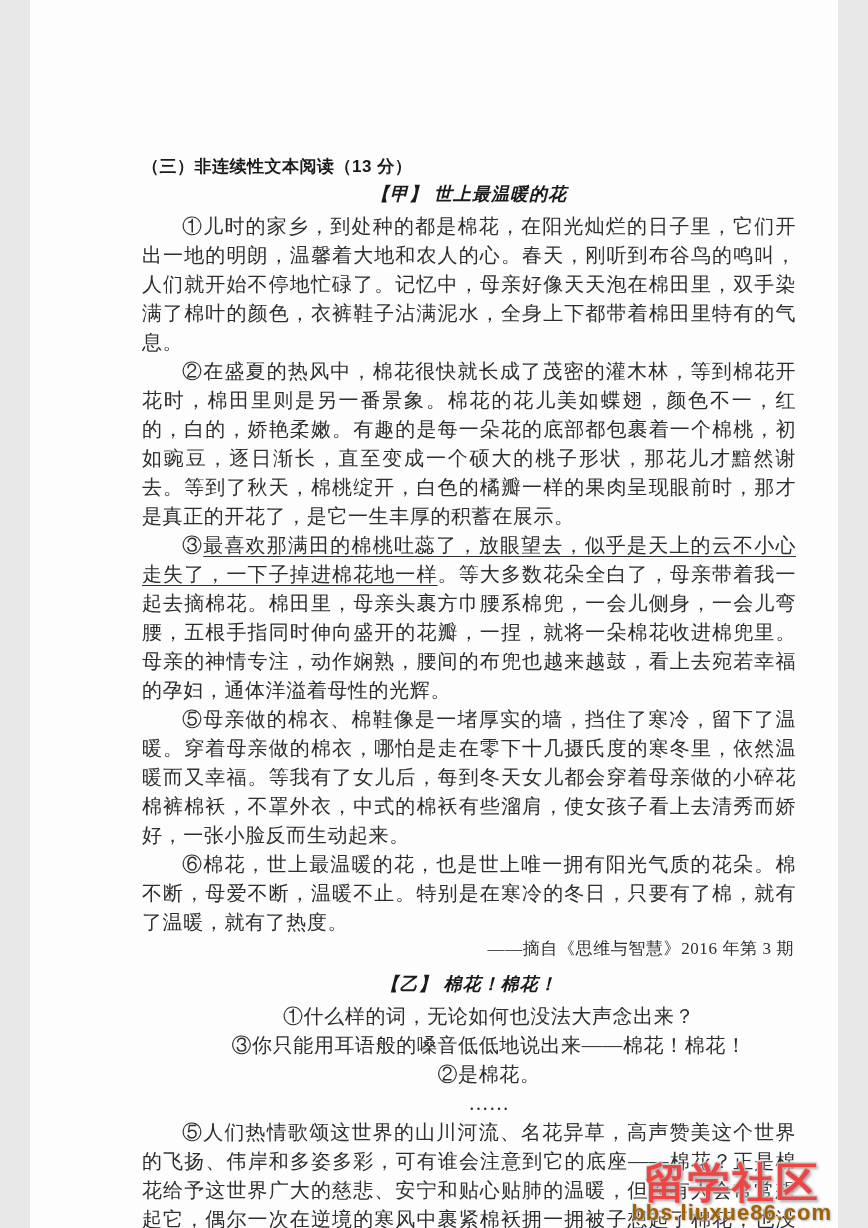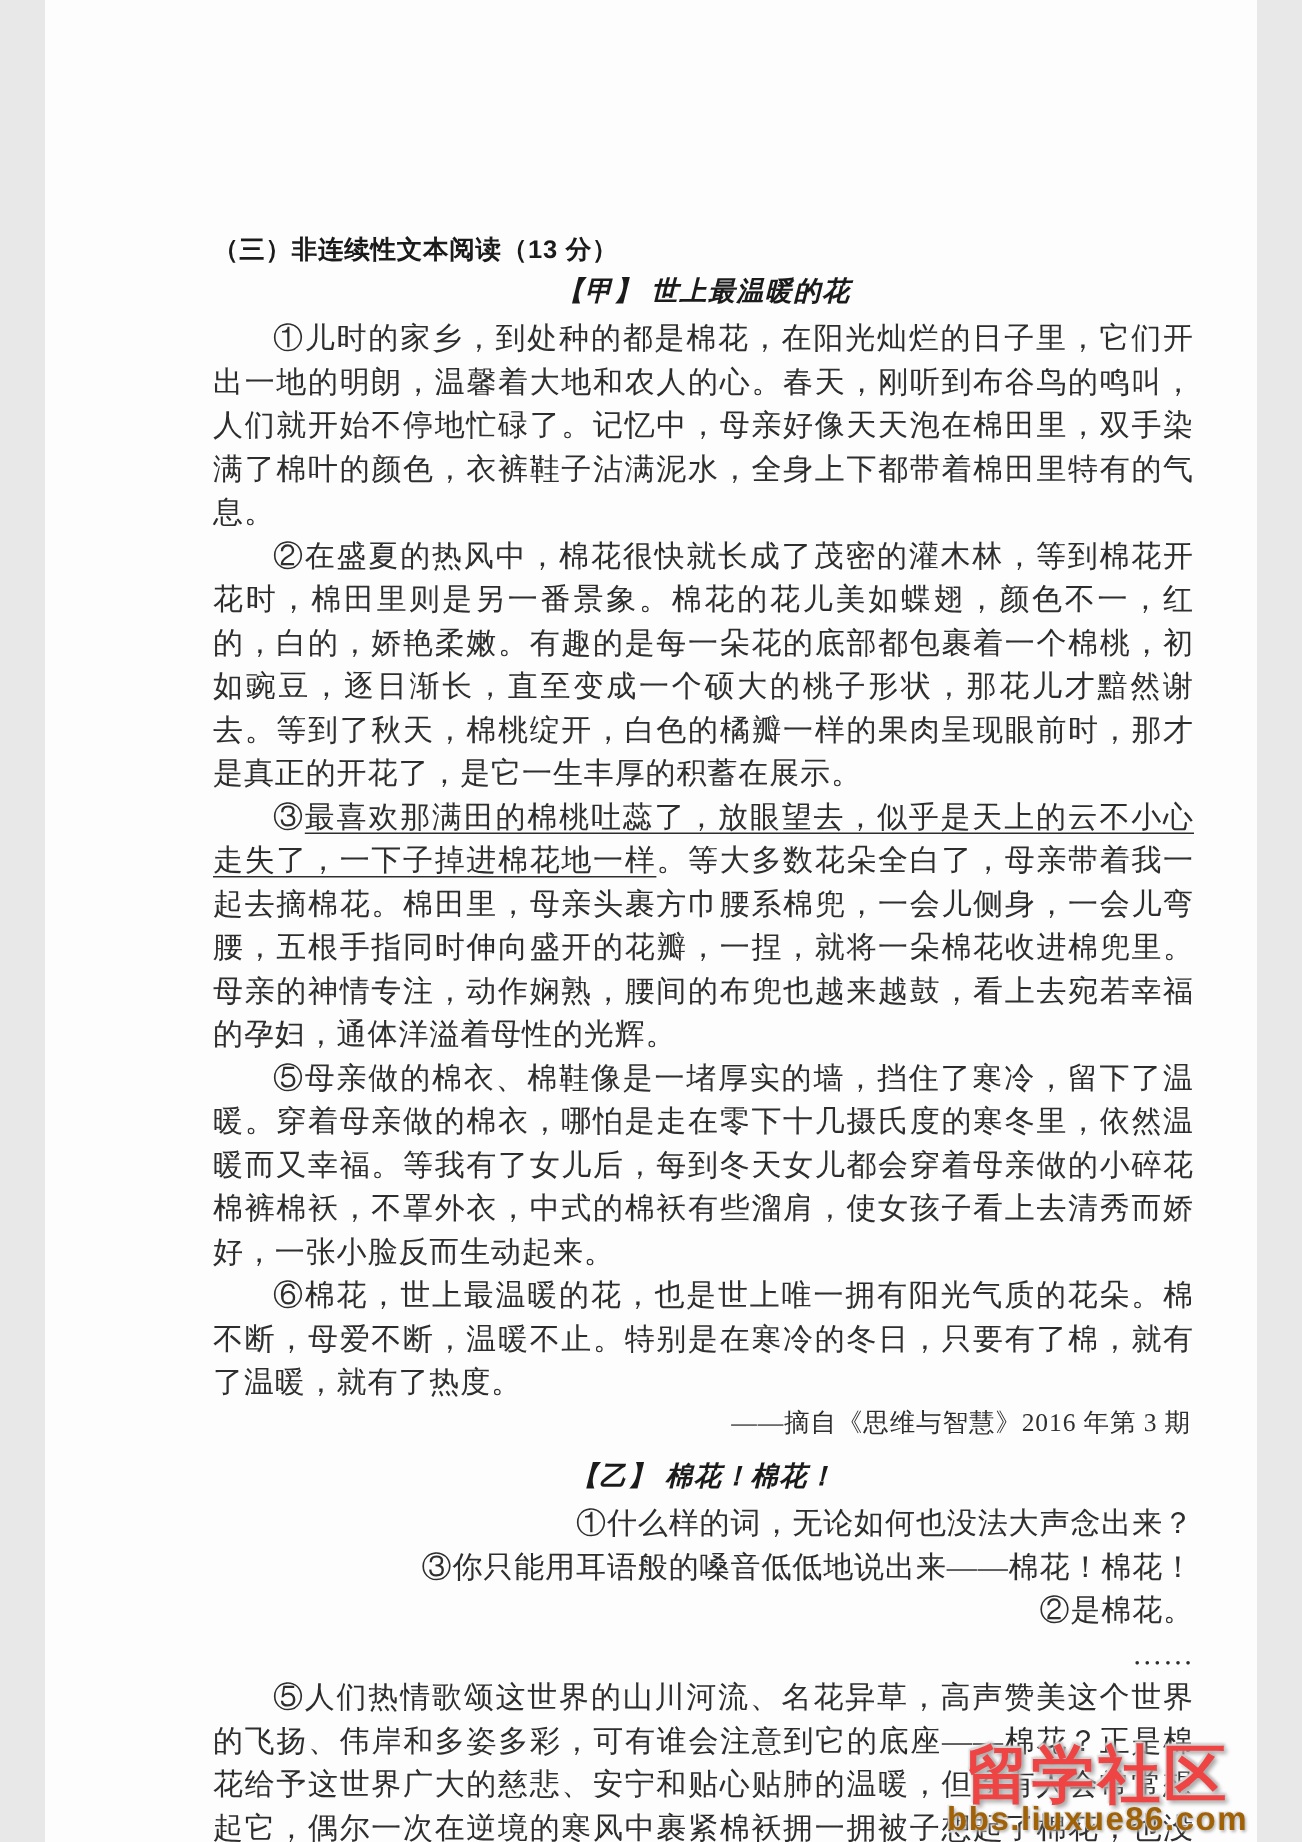--- a/index.html
+++ b/index.html
@@ -40,21 +40,21 @@
   }
   .passage-title.yi { margin-top: 10px; }
   .para {
     font-size: 20px;
     line-height: 1.45;
     letter-spacing: 0.6px;
     text-align: justify;
     text-indent: 2em;
     margin: 0;
   }
-  .para.no-justify { text-align: right; }
+  .para.no-justify { text-align: center; }
   .u {
     text-decoration: underline;
     text-underline-offset: 4px;
     text-decoration-thickness: 1px;
   }
   .em-dots {
     -webkit-text-emphasis: filled dot;
     text-emphasis: filled dot;
     -webkit-text-emphasis-position: under right;
     text-emphasis-position: under right;

